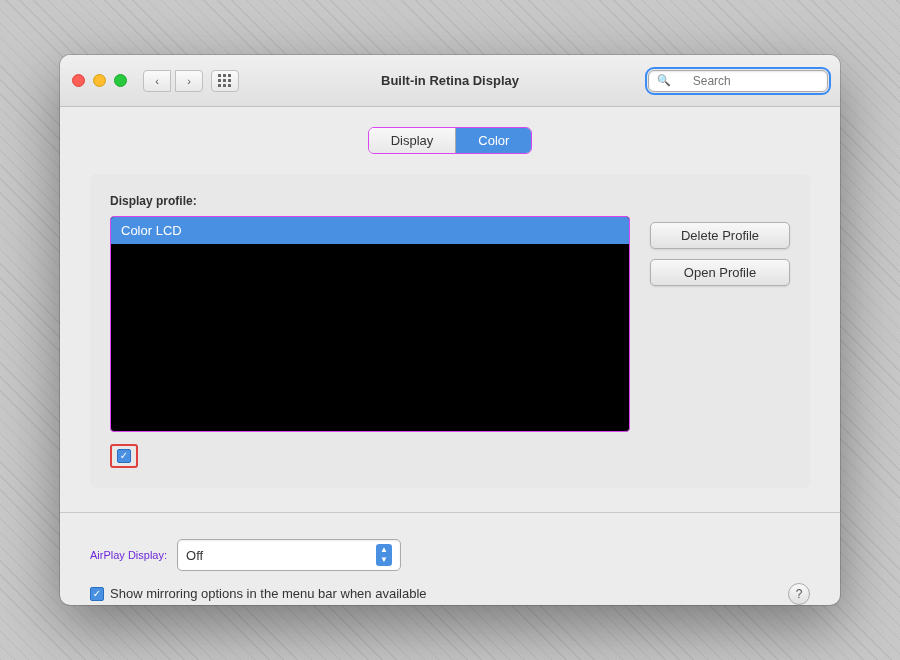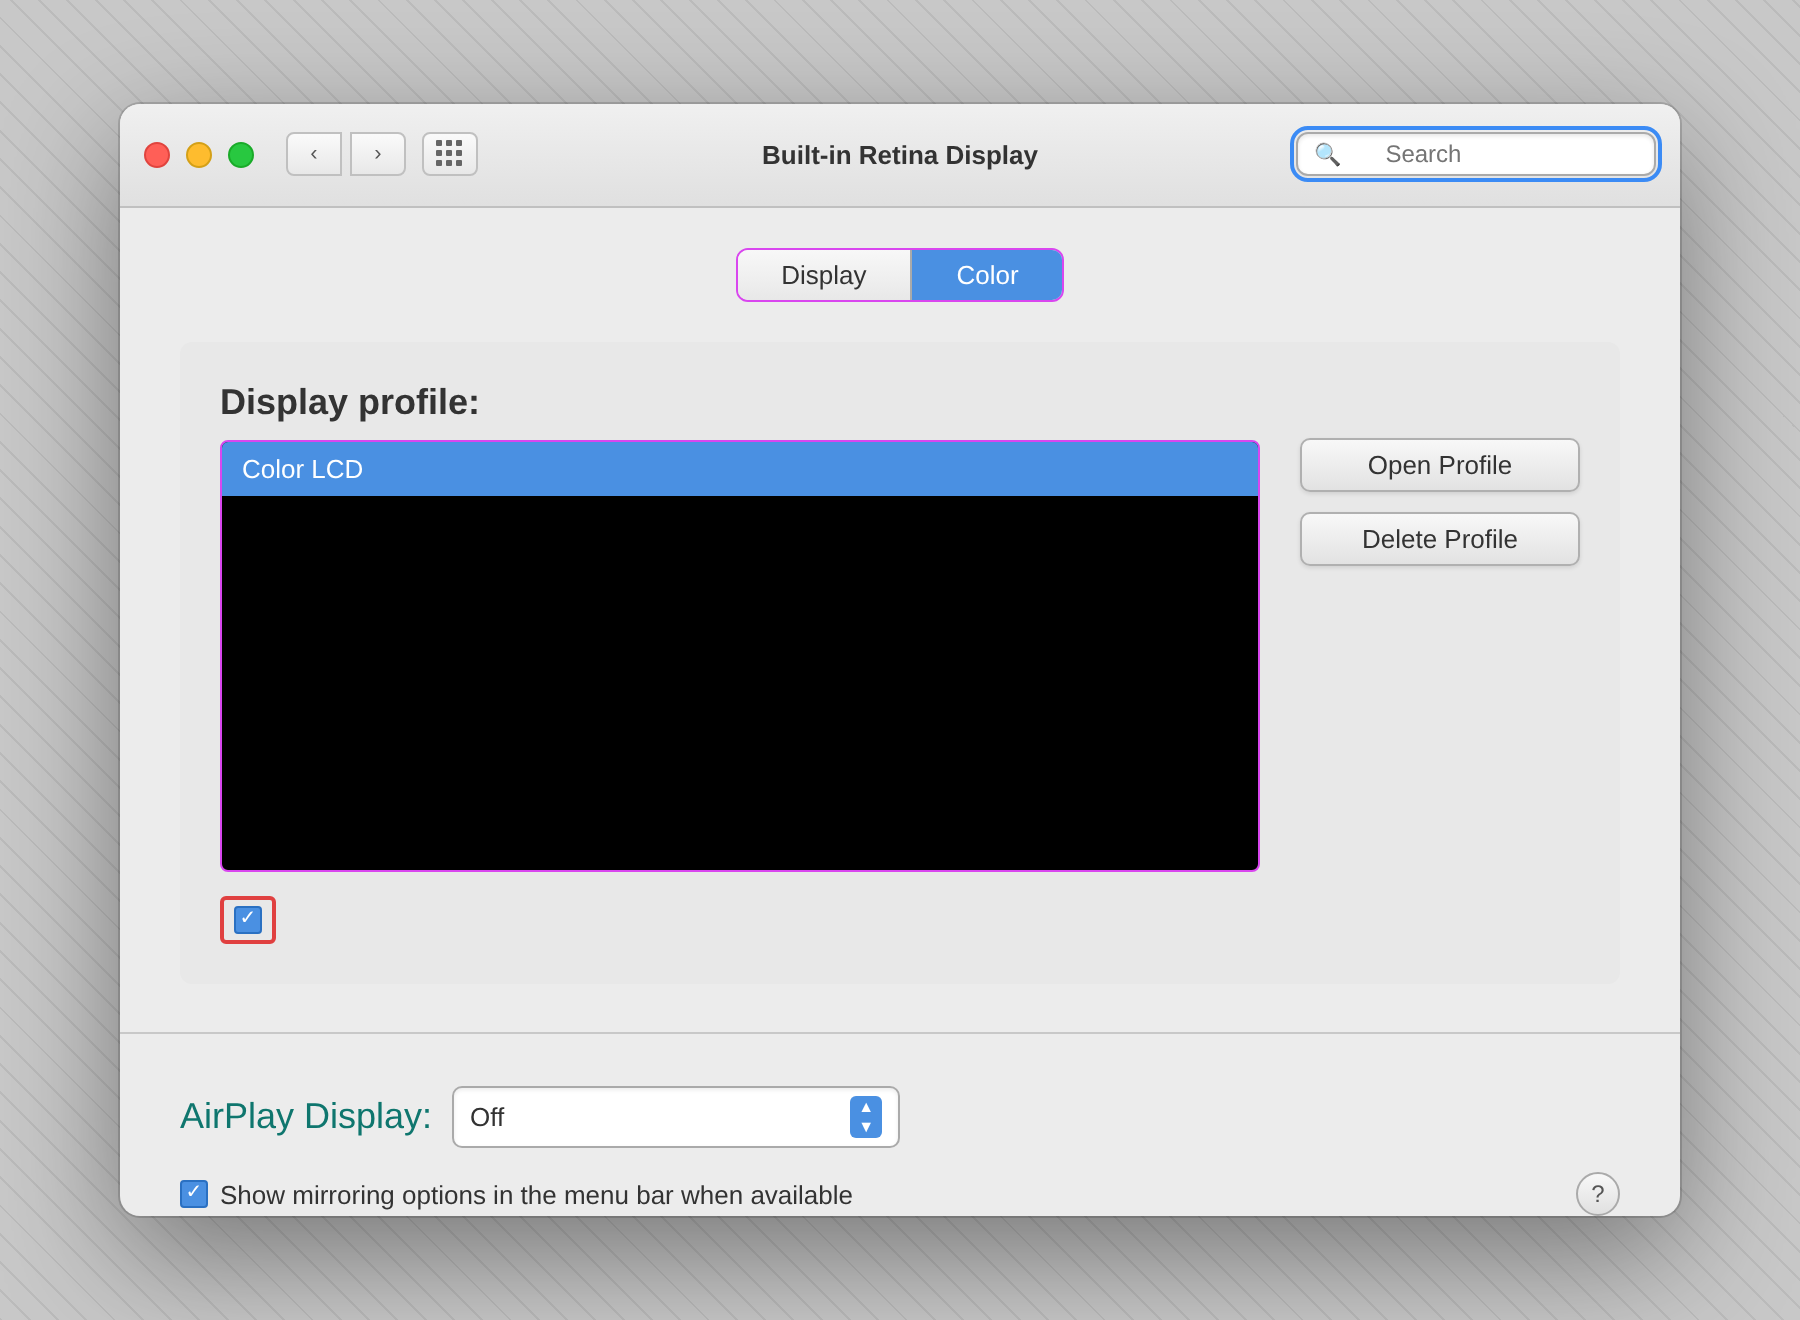--- a/index.html
+++ b/index.html
@@ -196,21 +196,21 @@
 
     .right-panel {
       display: flex;
       flex-direction: column;
       gap: 10px;
       width: 140px;
       margin-top: 28px;
     }
 
     .profile-label {
-      font-size: 18px;
+      font-size: 12px;
       font-weight: 600;
       color: #333;
       margin-bottom: 8px;
     }
 
     .profile-list {
       background: #000000;
       border: 1px solid #d946ef;
       border-radius: 4px;
       height: 216px;
@@ -282,22 +282,22 @@
     }
 
     .airplay-row {
       display: flex;
       align-items: center;
       gap: 10px;
       margin-bottom: 12px;
     }
 
     .airplay-label {
-      font-size: 18px;
-      color: #0f766e;
+      font-size: 11px;
+      color: #6d28d9;
     }
 
     .select-dropdown {
       display: flex;
       align-items: center;
       background: white;
       border: 1px solid #aaa;
       border-radius: 5px;
       padding: 4px 8px;
       width: 224px;
@@ -432,22 +432,22 @@
         </div>
 
         <div class="checkbox-row">
           <div class="checkbox">
             <span class="checkbox-check">✓</span>
           </div>
         </div>
       </div>
 
       <div class="right-panel">
+        <div class="action-btn">Delete Profile</div>
         <div class="action-btn">Open Profile</div>
-        <div class="action-btn">Delete Profile</div>
       </div>
     </div>
   </div>
 
   <div class="divider"></div>
 
   <div class="bottom-section">
     <div class="airplay-row">
       <span class="airplay-label">AirPlay Display:</span>
       <div class="select-dropdown">

